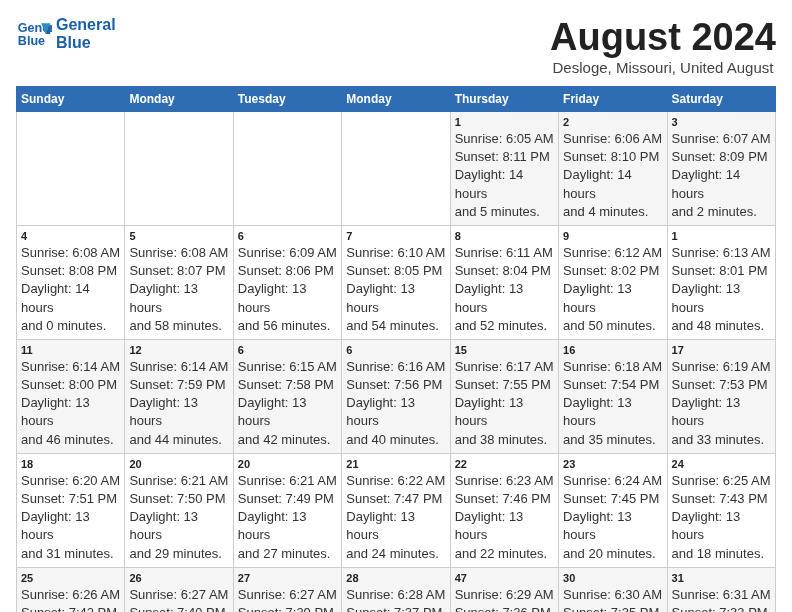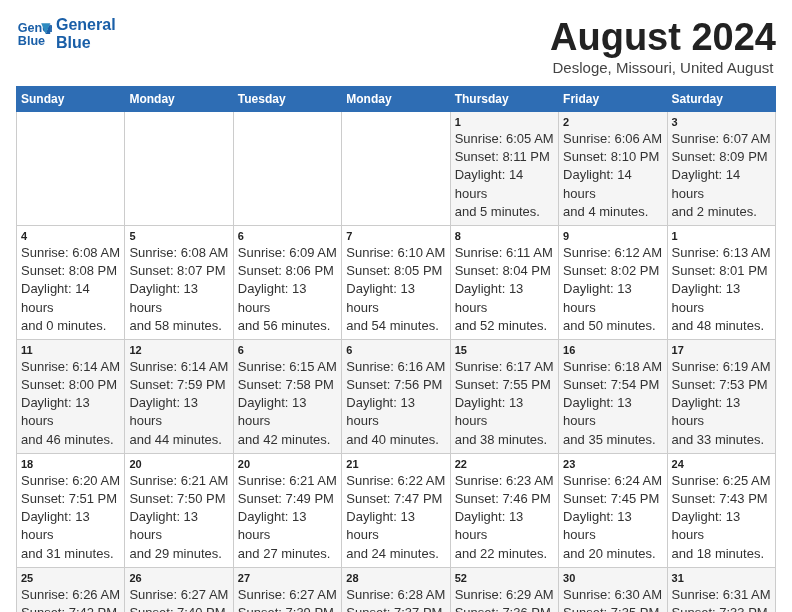--- a/index.html
+++ b/index.html
@@ -232,21 +232,21 @@
         </td>
         <td>
           <span class="day-num">27</span>
           <div class="day-info">Sunrise: 6:27 AM<br>Sunset: 7:39 PM<br>Daylight: 13 hours<br>and 11 minutes.</div>
         </td>
         <td>
           <span class="day-num">28</span>
           <div class="day-info">Sunrise: 6:28 AM<br>Sunset: 7:37 PM<br>Daylight: 13 hours<br>and 9 minutes.</div>
         </td>
         <td>
-          <span class="day-num">52</span>
+          <span class="day-num">47</span>
           <div class="day-info">Sunrise: 6:29 AM<br>Sunset: 7:36 PM<br>Daylight: 13 hours<br>and 6 minutes.</div>
         </td>
         <td>
           <span class="day-num">30</span>
           <div class="day-info">Sunrise: 6:30 AM<br>Sunset: 7:35 PM<br>Daylight: 13 hours<br>and 4 minutes.</div>
         </td>
         <td>
           <span class="day-num">31</span>
           <div class="day-info">Sunrise: 6:31 AM<br>Sunset: 7:33 PM<br>Daylight: 13 hours<br>and 2 minutes.</div>
         </td>

